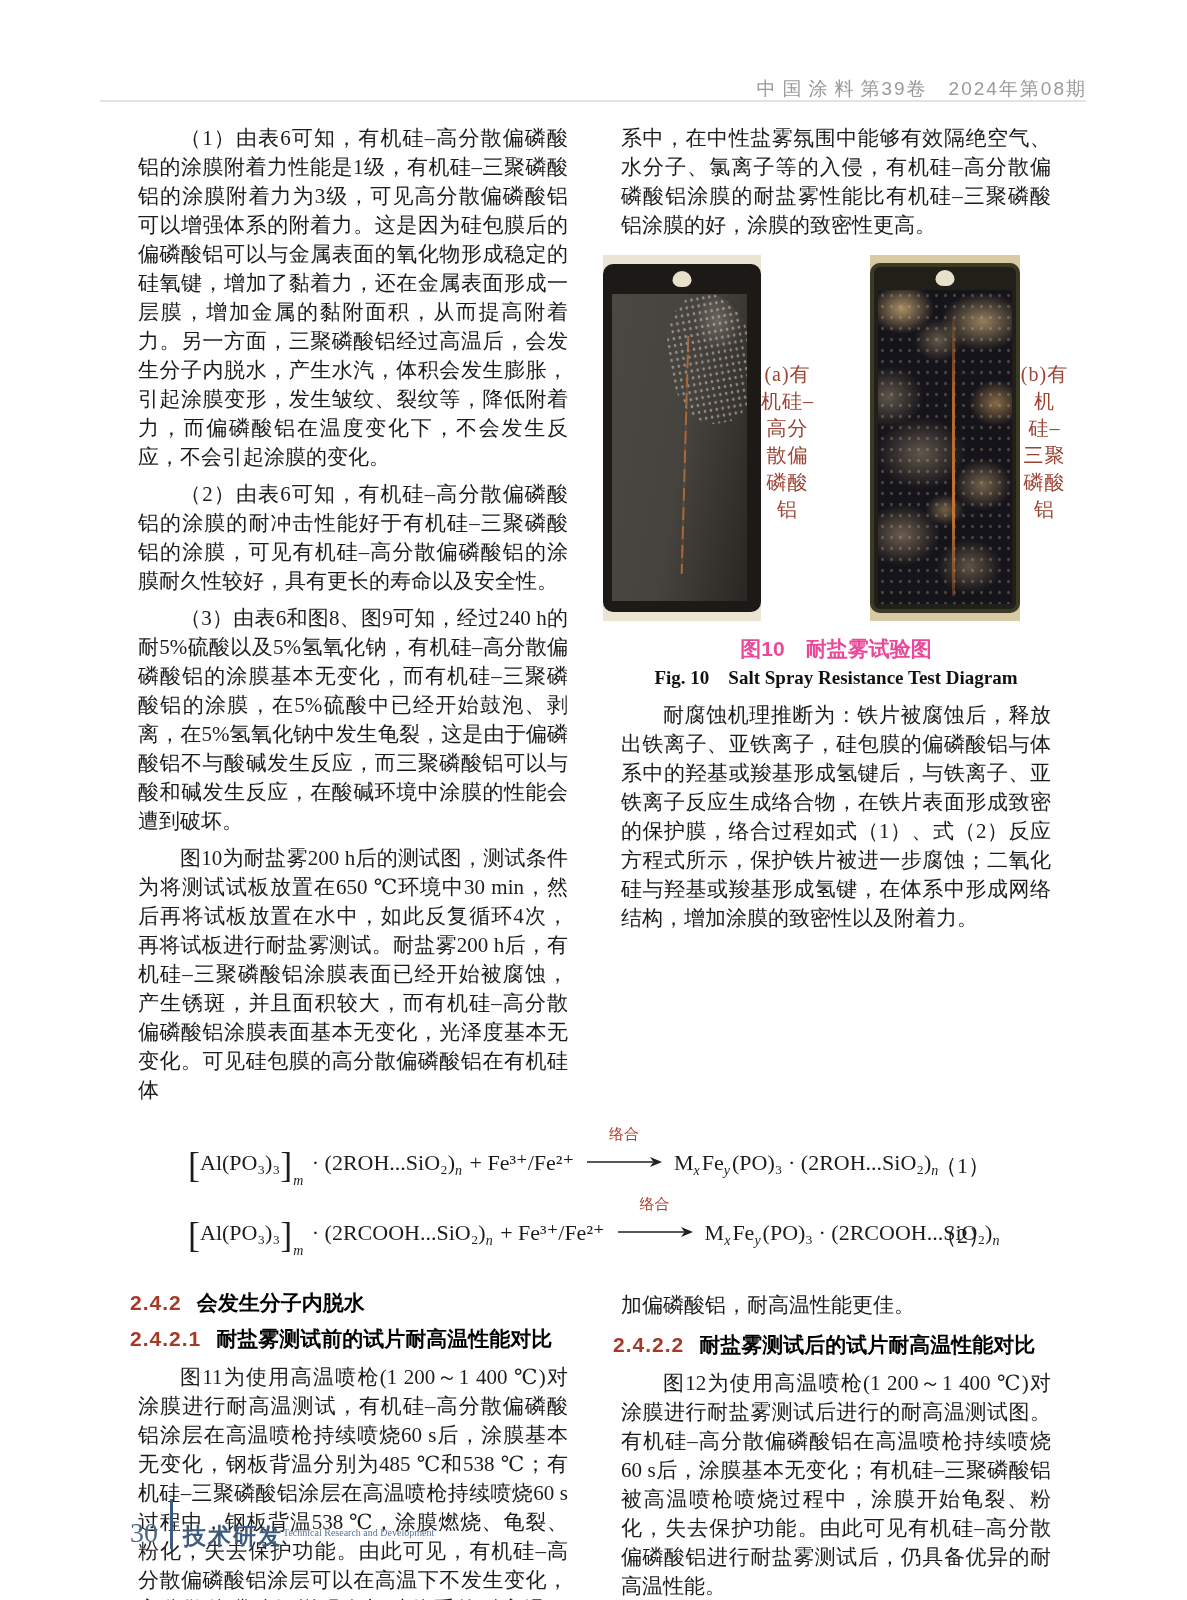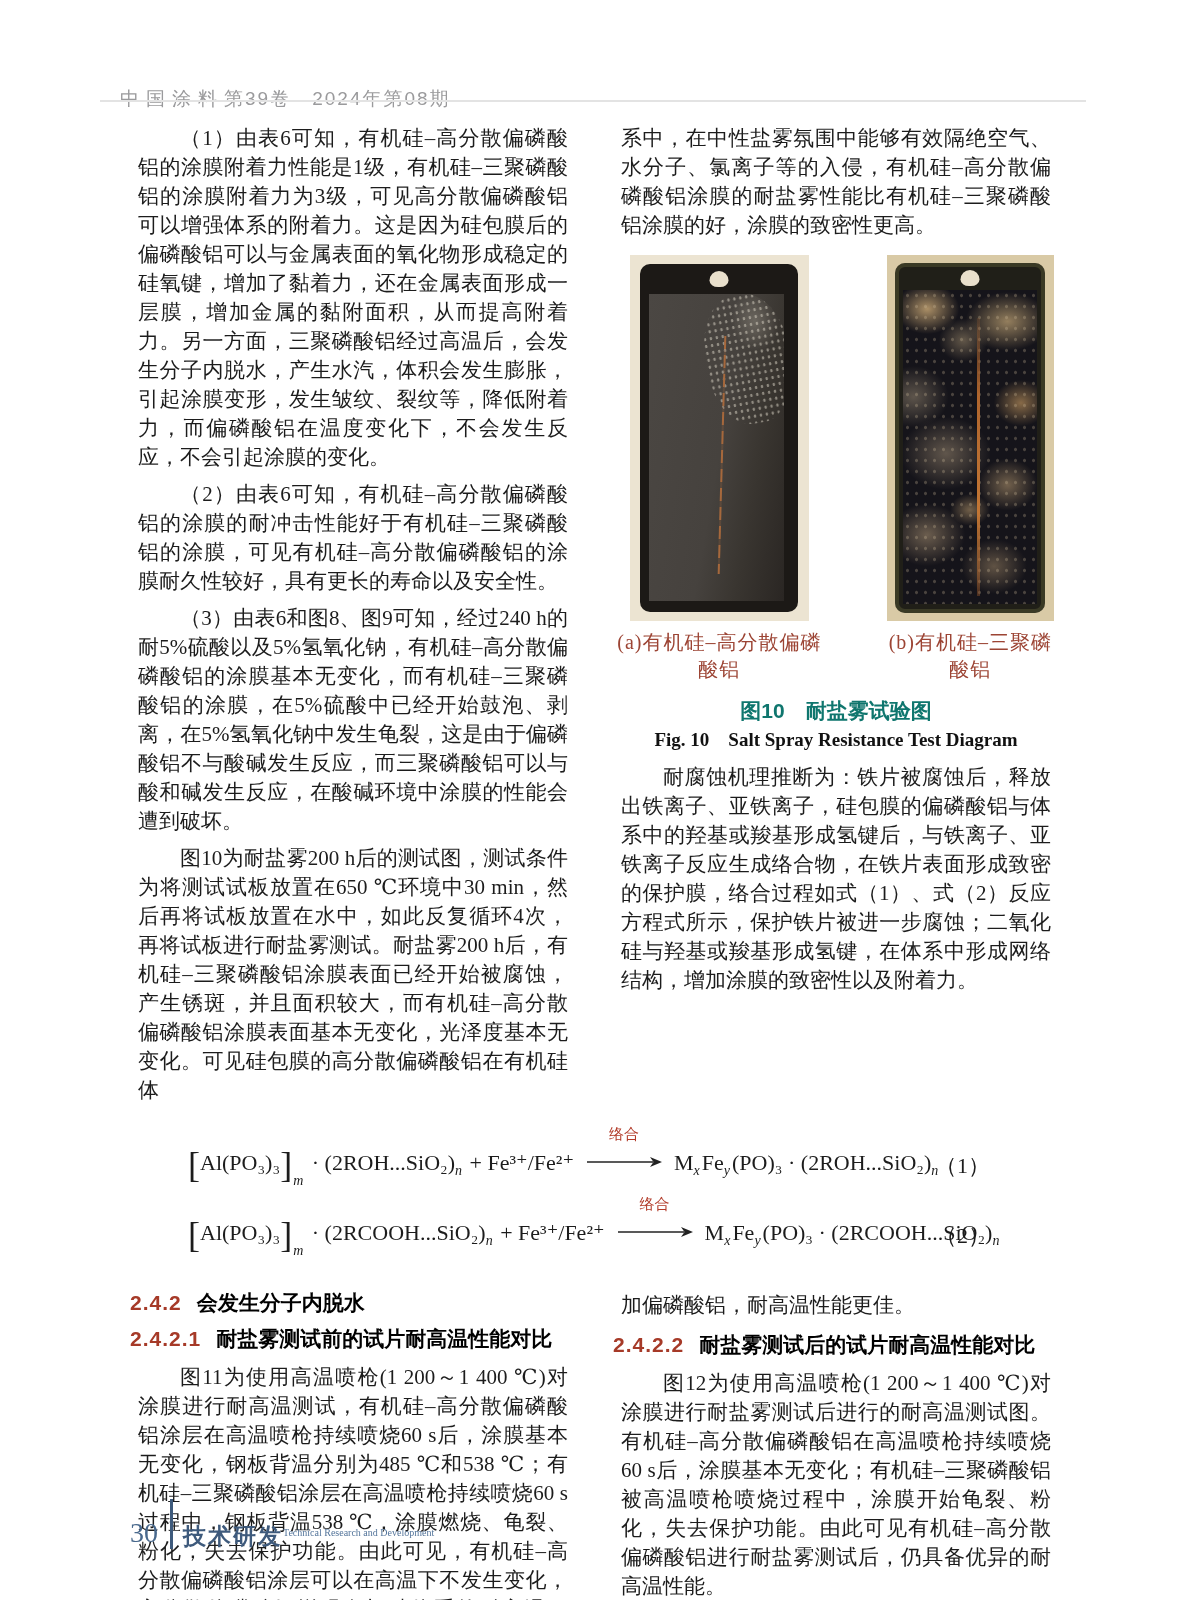--- a/index.html
+++ b/index.html
@@ -1,21 +1,21 @@
 <!DOCTYPE html>
 <html><head>
 <meta charset="utf-8">
 <style>
   html,body{margin:0;padding:0;background:#ffffff;}
   .page{position:relative;width:1187px;height:1600px;background:#ffffff;overflow:hidden;
         font-family:"Liberation Serif","DejaVu Serif",serif;color:#1c1c1c;}
 
   
-  .hdr{position:absolute;top:86px;left:100px;width:987px;display:flex;
-       justify-content:flex-start;align-items:baseline;color:#9a9a9c;
+  .hdr{position:absolute;top:76px;left:100px;width:987px;display:flex;
+       justify-content:flex-end;align-items:baseline;color:#9a9a9c;
        font-family:"Liberation Sans","DejaVu Sans",sans-serif;font-size:19px;}
   .hdr .jname{margin-left:20px;letter-spacing:7px;}
   .hdr .issue{letter-spacing:2px;}
   .hdr-rule{position:absolute;top:100px;left:100px;width:986px;height:2px;background:#e3e3e3;}
 
   
   main{position:absolute;top:116px;left:130px;width:930px;}
   .cols{display:flex;gap:37px;}
   .col{width:446px;}
   p.body{margin:8px;font-size:21px;line-height:29px;text-align:justify;}
@@ -58,23 +58,23 @@
        radial-gradient(40px 34px at 88% 36%,rgba(196,152,96,.65),transparent 68%),
        radial-gradient(64px 52px at 32% 52%,rgba(158,140,116,.55),transparent 70%),
        radial-gradient(44px 38px at 78% 62%,rgba(176,148,110,.6),transparent 68%),
        radial-gradient(56px 46px at 18% 78%,rgba(160,138,110,.62),transparent 68%),
        radial-gradient(48px 40px at 68% 88%,rgba(146,124,96,.6),transparent 68%),
        radial-gradient(30px 24px at 50% 70%,rgba(190,158,112,.55),transparent 66%);
      background-size:9px 11px,auto,auto,auto,auto,auto,auto,auto,auto,auto,auto;}
   .rust-line{position:absolute;left:55%;top:28px;bottom:8px;width:3px;
      background:linear-gradient(to bottom,rgba(180,100,45,.15),#b0662e 28%,#c27634 70%,rgba(180,100,45,.35));}
   .photo-caption{color:#9c4434;font-size:20px;text-align:center;margin-top:8px;letter-spacing:1px;}
-  .photo-col{display:flex;flex-direction:column;align-items:center;}
+  .photo-col{display:flex;flex-direction:row;align-items:center;}
   .fig-title-cn{text-align:center;font-family:"Liberation Sans","DejaVu Sans",sans-serif;
-     font-weight:700;font-size:21px;margin-top:14px;color:#0f766e;}
+     font-weight:700;font-size:21px;margin-top:14px;color:#ec4899;}
   .fig-title-en{text-align:center;font-weight:700;font-size:19px;margin-top:2px;color:#111;}
 
   
   .equations{padding:18px 0 12px;}
   .eq-row{position:relative;height:70px;display:flex;align-items:center;
           padding-left:58px;font-size:22px;}
   .eq-num{position:absolute;right:70px;font-size:22px;}
   .bracket{font-size:36px;font-weight:400;vertical-align:-7px;}
   .bsub{font-style:italic;font-size:14px;vertical-align:-15px;margin:0 3px 0 1px;}
   .isub{font-style:italic;font-size:14px;vertical-align:-5px;margin-right:2px;}

